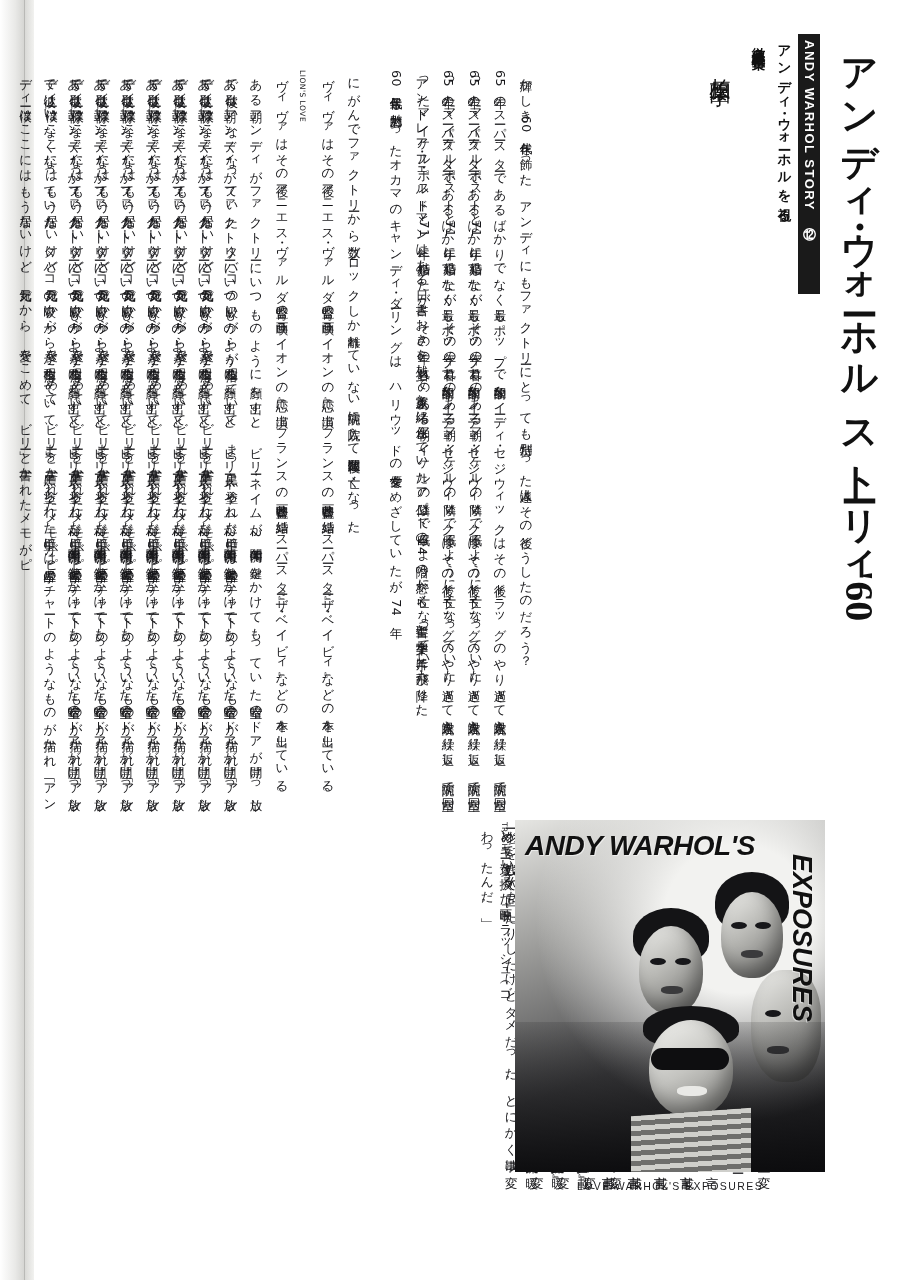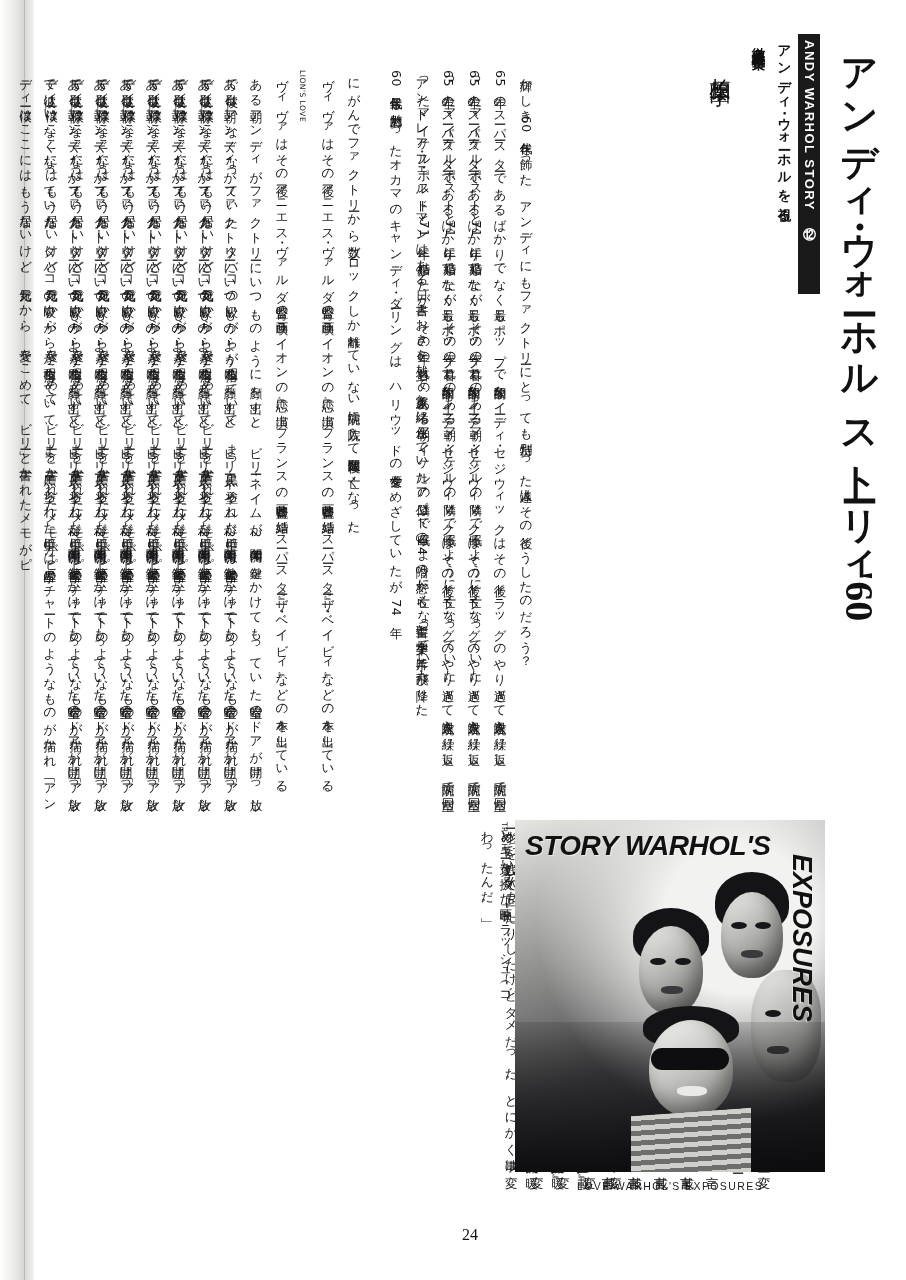--- a/index.html
+++ b/index.html
@@ -315,22 +315,21 @@
 
         <div class="band"></div>
 
         <div class="hair" style="left: 128px; top: 186px; width: 96px; height: 42px;"></div>
         <div class="face" style="left: 134px; top: 200px; width: 84px; height: 96px; background: linear-gradient(150deg,#f4f4f1 0%,#c4c4c0 50%,#7c7c79 100%);">
           <div class="lip" style="left: 28px; top: 66px; width: 30px; background:#e9e9e6; height: 10px;"></div>
         </div>
         <div class="glasses" style="left: 136px; top: 228px;"></div>
         <div class="shirt" style="left: 116px; top: 292px;"></div>
 
-        <div class="photo-title">STORY WARHOL'S</div>
+        <div class="photo-title">ANDY WARHOL'S</div>
         <div class="photo-title2">EXPOSURES</div>
       </div>
       <div class="photo-caption">LOVE WARHOL'S EXPOSURES</div>
     </div>
 
-    <div class="page-number">24</div>
 
   </div>
 </div>
 
 </body></html>

